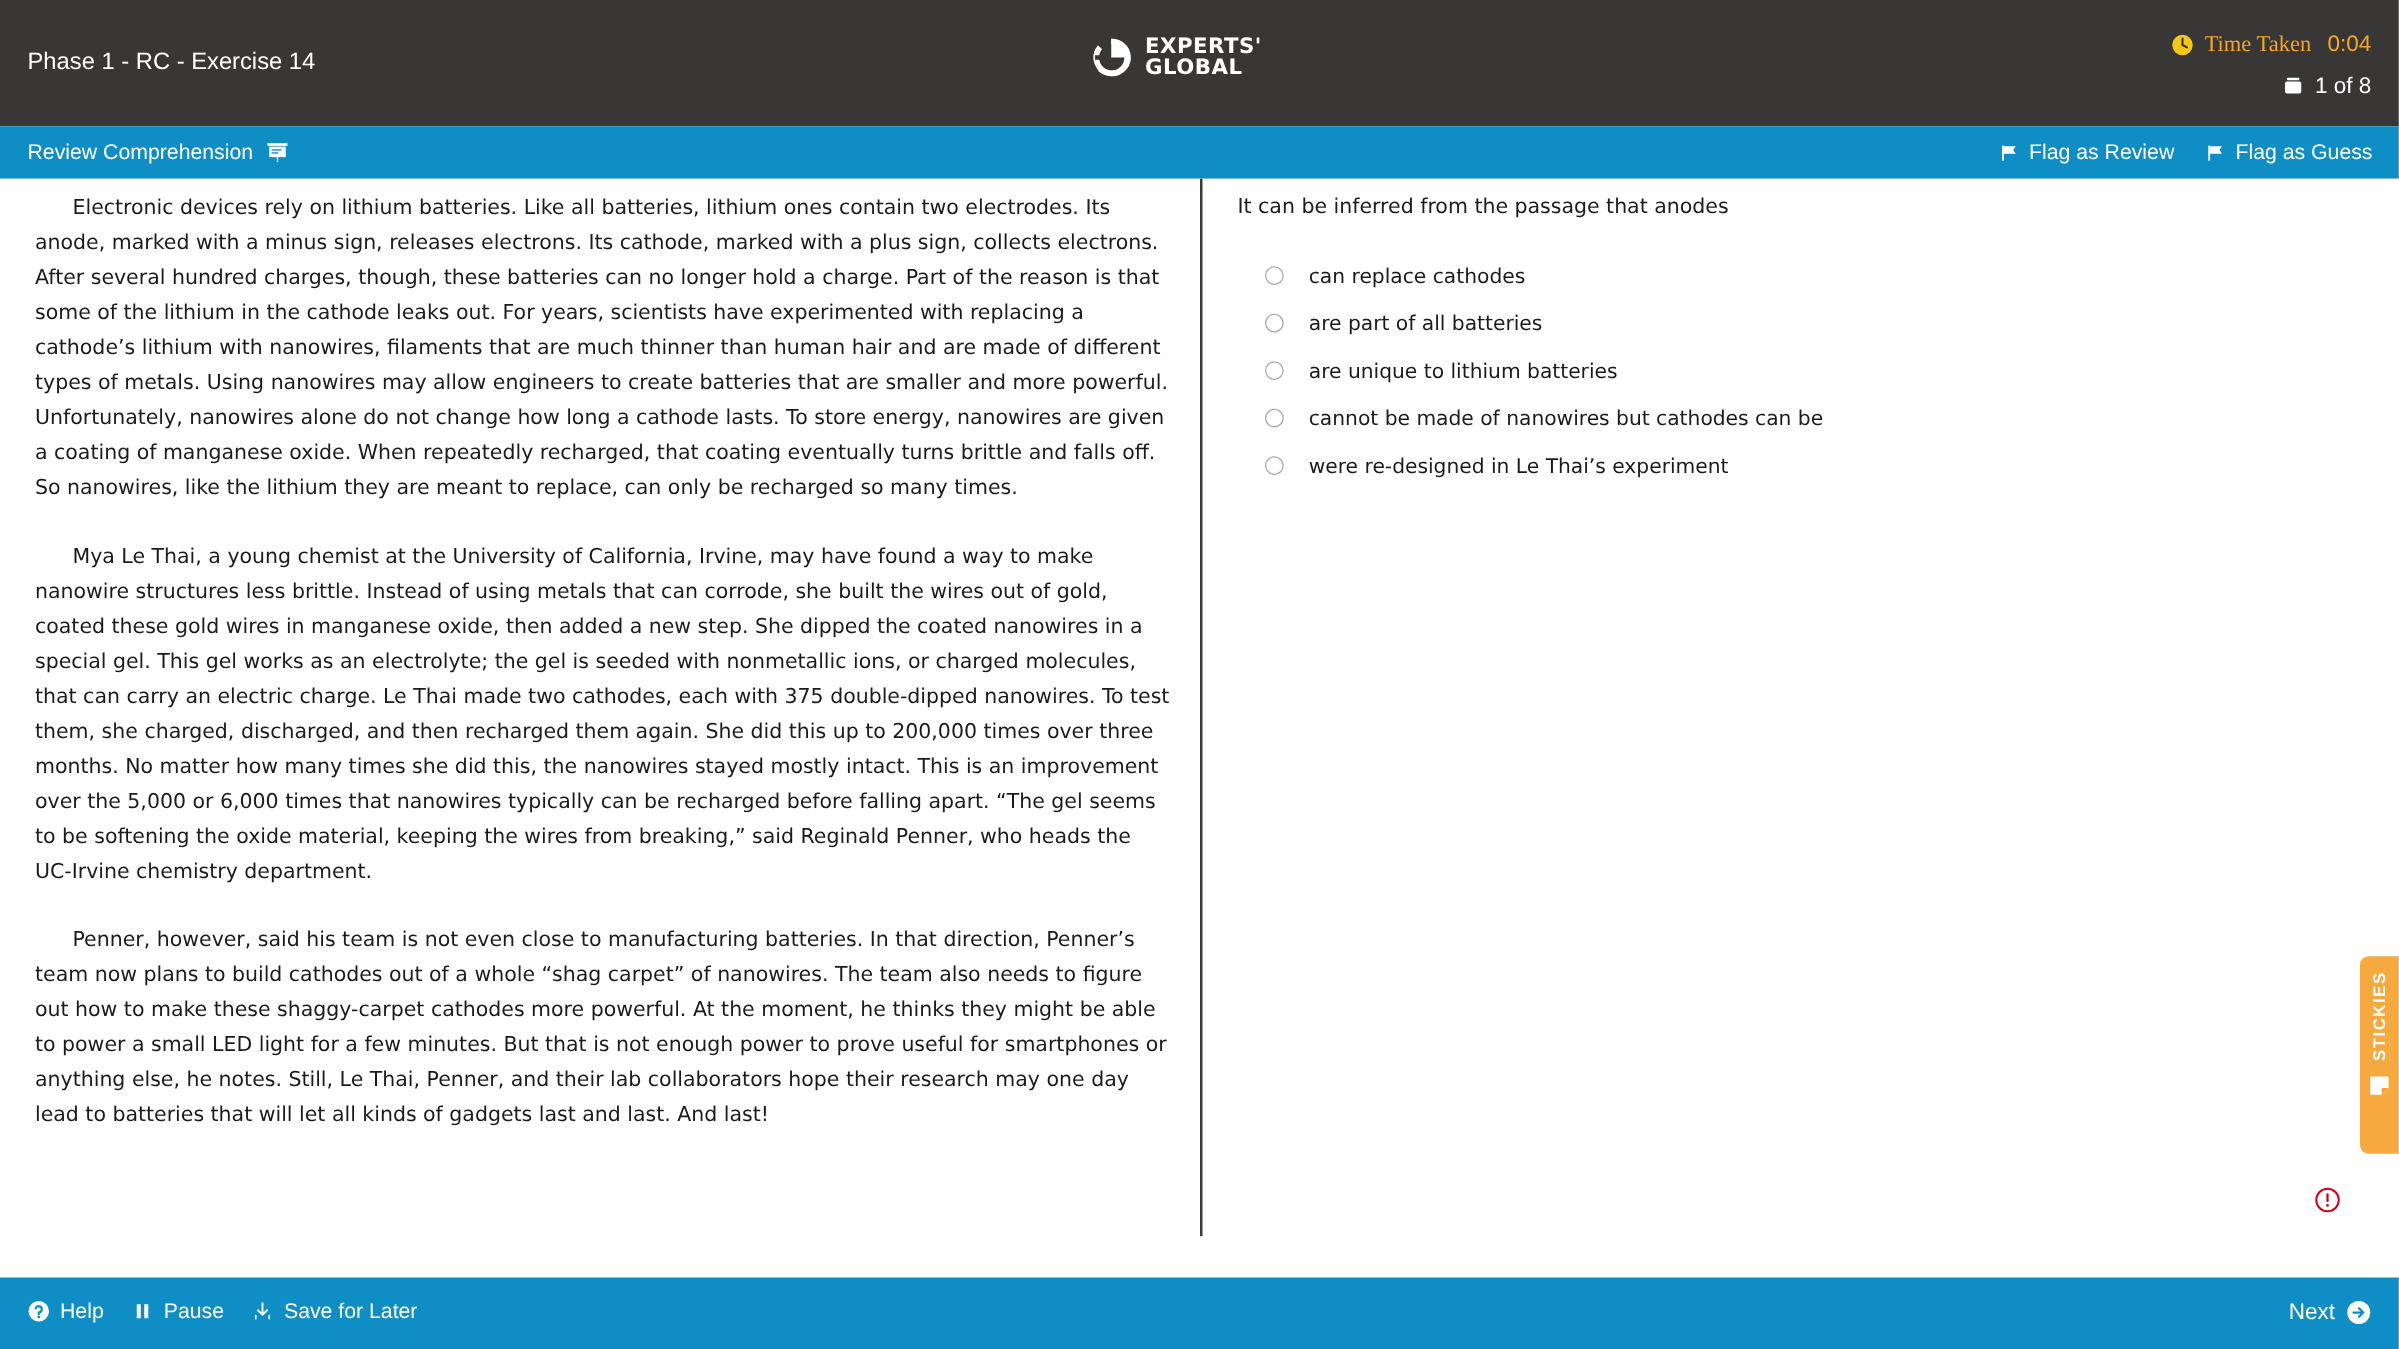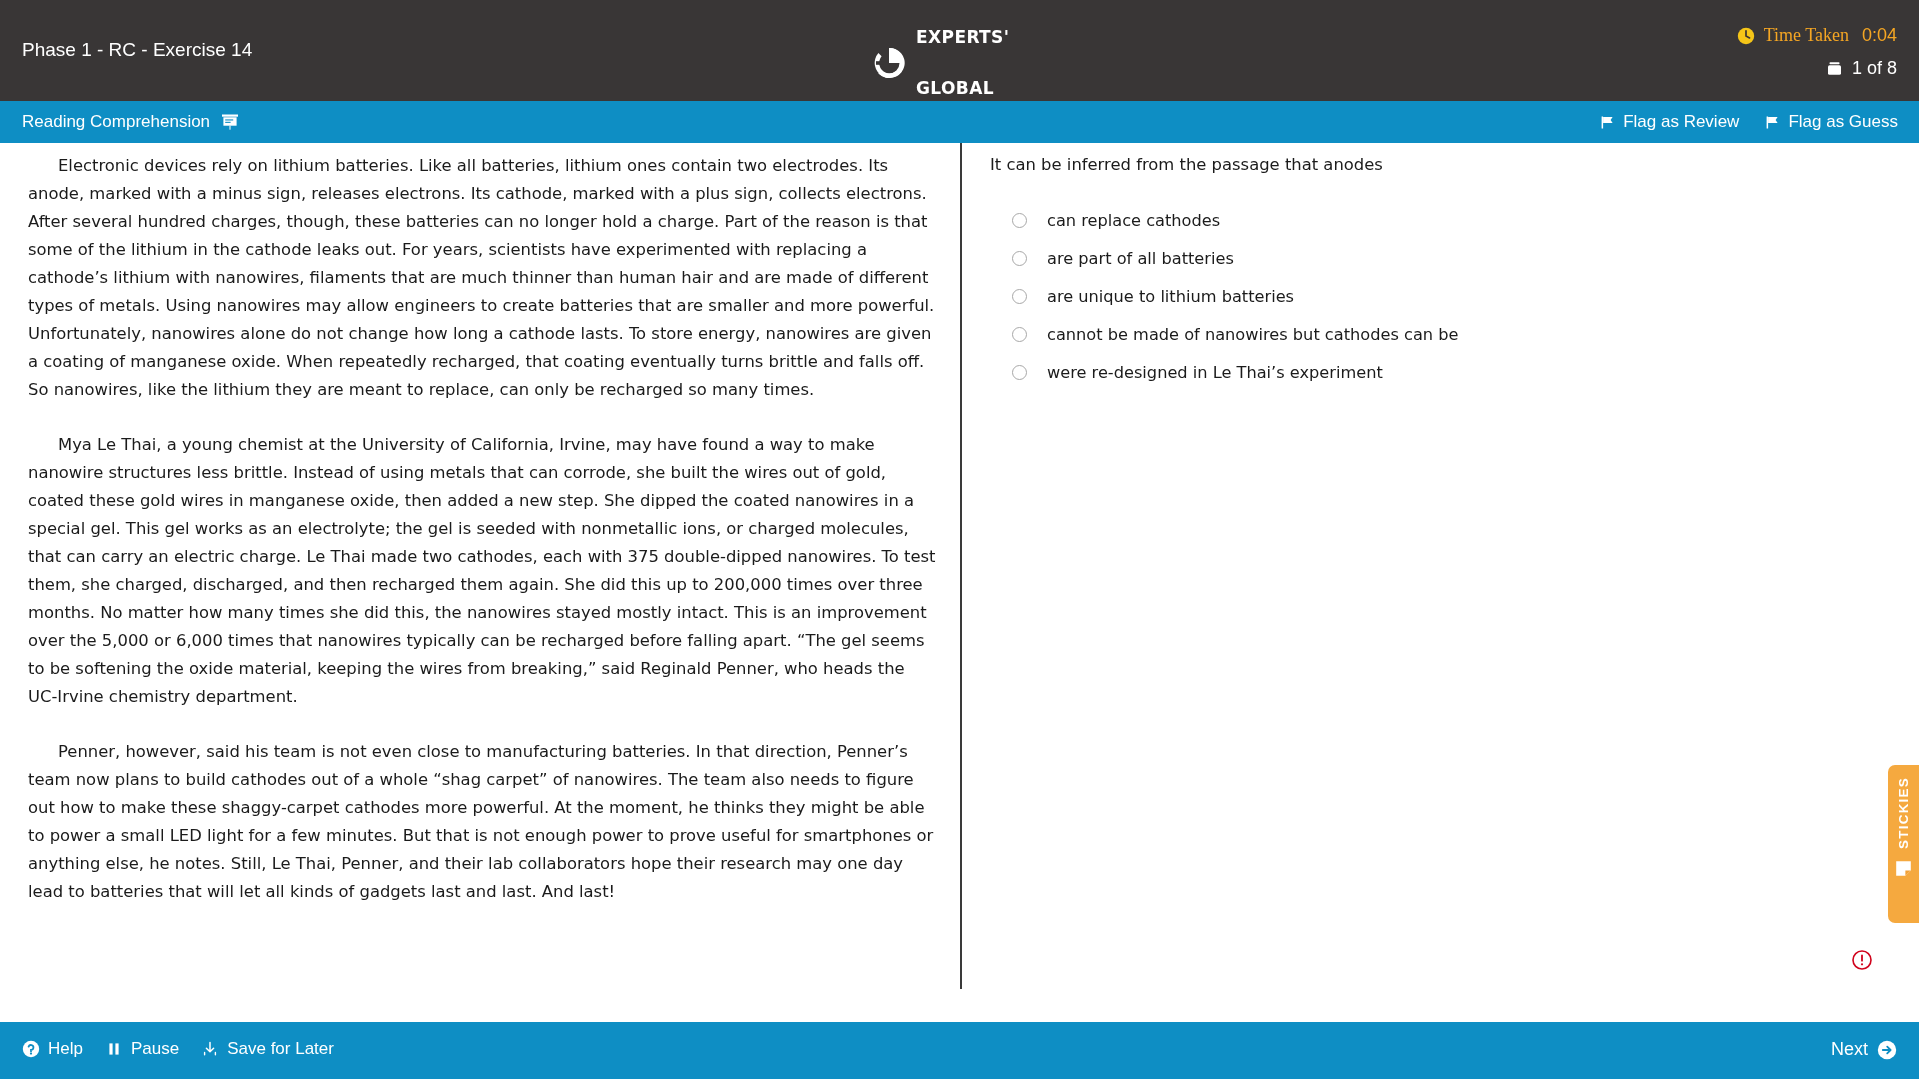--- a/index.html
+++ b/index.html
@@ -41,21 +41,20 @@
   .logo-mark { width: 34px; height: 34px; display: block; }
   .logo-text {
     display: flex;
     flex-direction: column;
     line-height: 0.98;
     font-family: "DejaVu Sans", sans-serif;
     font-weight: bold;
     font-size: 17px;
     letter-spacing: 0.4px;
     color: #ffffff;
-    gap: 34px;
   }
 
   .timer-row {
     position: absolute;
     right: 22px;
     top: 25px;
     display: flex;
     align-items: center;
     gap: 9px;
     white-space: nowrap;
@@ -326,21 +325,21 @@
         <rect x="3.5" y="2.2" width="10" height="2" rx="0.8" fill="#ffffff"></rect>
         <rect x="2" y="5.2" width="13" height="9.6" rx="1.6" fill="#ffffff"></rect>
       </svg>
     </span>
     <span class="progress-text">1 of 8</span>
   </div>
 </div>
 
 <div class="toolbar">
   <div class="toolbar-left">
-    <span class="section-label">Reading Comprehension</span>
+    <span class="section-label">Review Comprehension</span>
     <span>
       <svg class="board-icon" viewBox="0 0 20 20">
         <rect x="2" y="2.5" width="16" height="2.2" fill="#ffffff"></rect>
         <rect x="3.4" y="5.3" width="13.2" height="8.4" fill="#ffffff"></rect>
         <rect x="5.2" y="7.4" width="8" height="1.1" fill="#0e8ec4"></rect>
         <rect x="5.2" y="9.8" width="5.4" height="1.1" fill="#0e8ec4"></rect>
         <rect x="9.5" y="13.7" width="1" height="4" fill="#ffffff"></rect>
       </svg>
     </span>
   </div>

